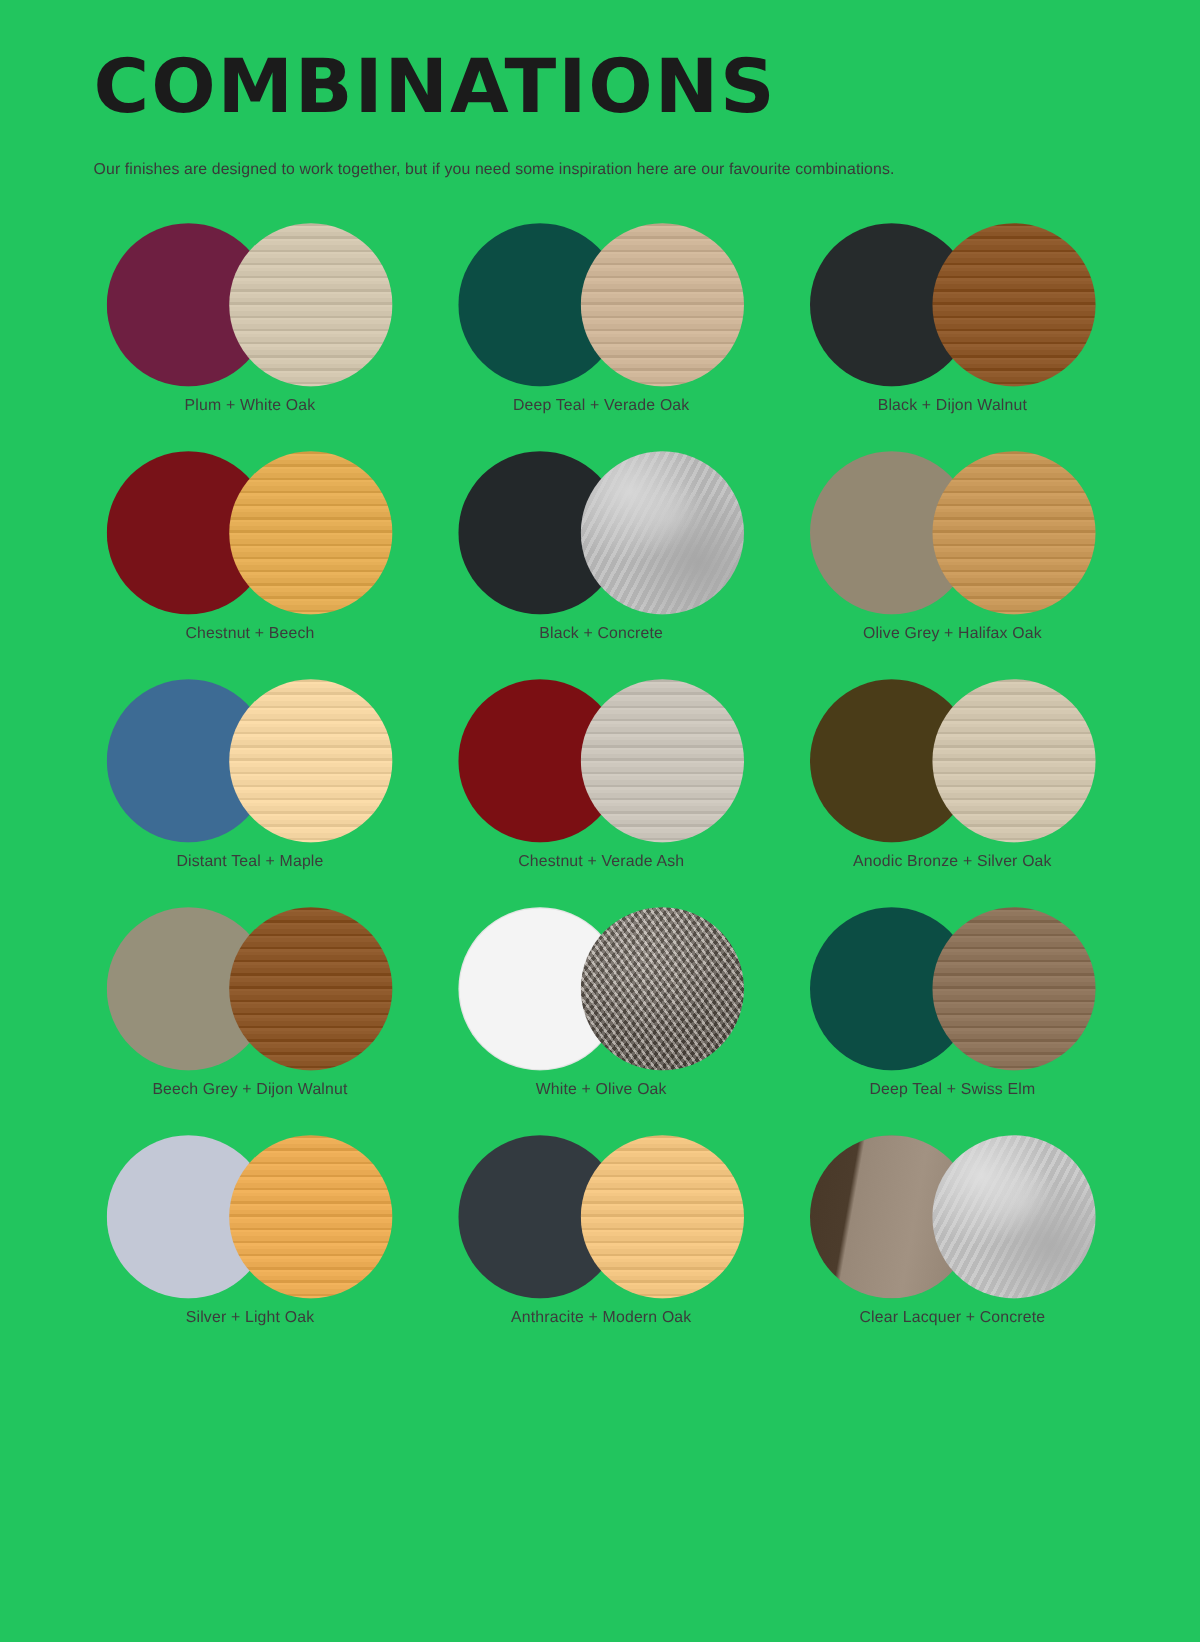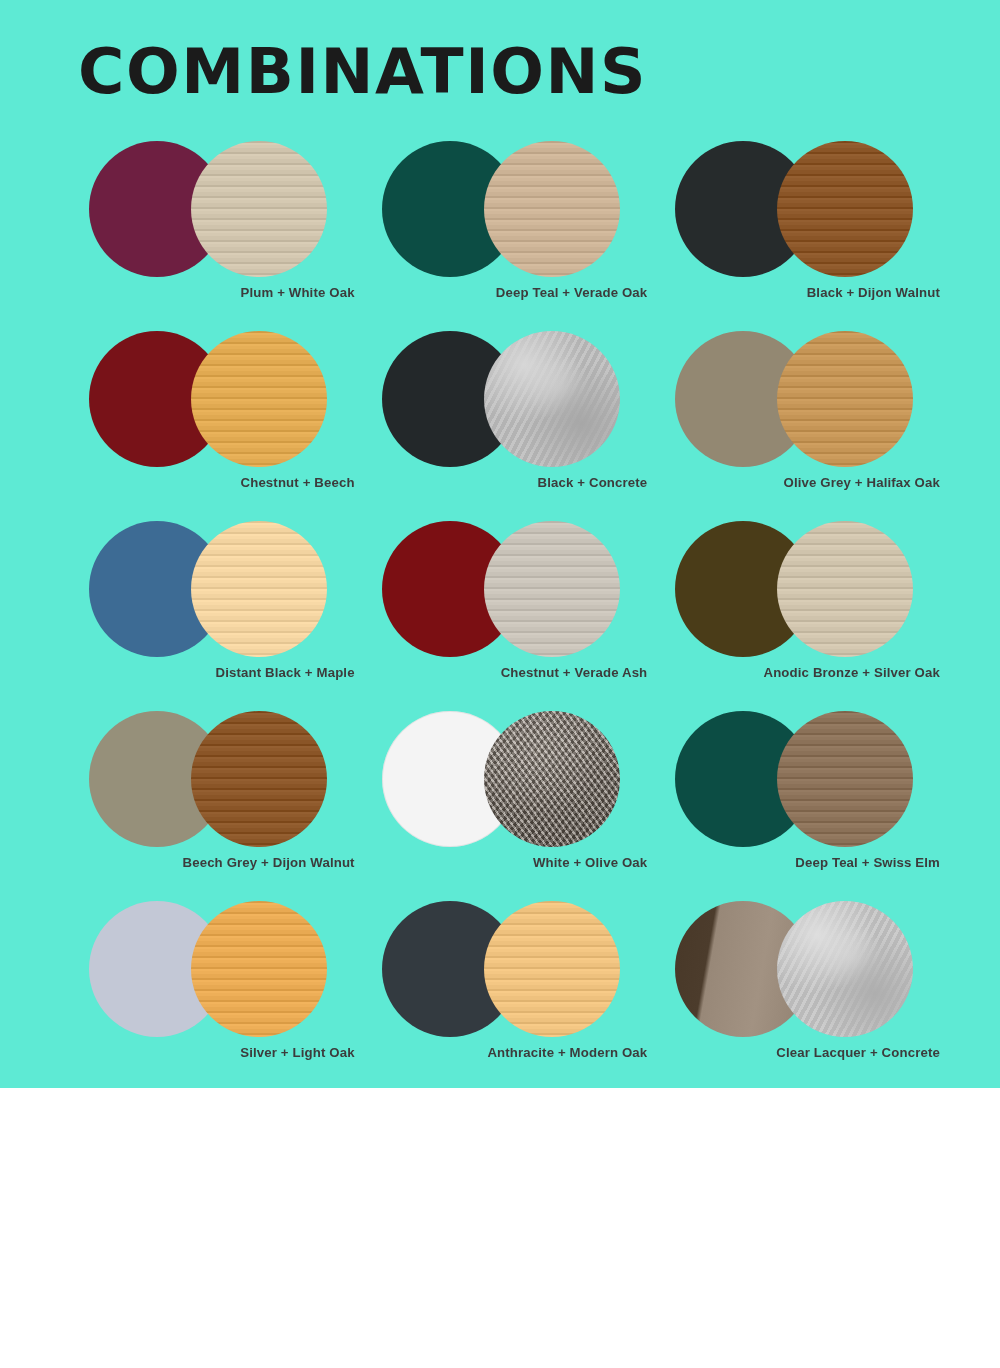--- a/index.html
+++ b/index.html
@@ -12,22 +12,22 @@
 
   body {
     font-family: "Liberation Sans", sans-serif;
     color: #2b2b2b;
     overflow: hidden;
   }
 
   .page {
     position: relative;
     width: 1000px;
-    height: 1088px;
-    background: #5eead4;
+    height: 1368px;
+    background: #22c55e;
     padding: 0;
   }
 
   
   .header { padding: 42px 0 0 78px; }
 
   .page-title {
     font-family: "DejaVu Sans", sans-serif;
     font-size: 62px;
     line-height: 0.98;
@@ -85,35 +85,36 @@
   .disc.left  { left: 0;   z-index: 1; }
   .disc.right { right: 0;  z-index: 2; }
 
   .disc.outlined { box-shadow: inset 0 0 0 1px #e3e3e3; }
 
   .combo-label {
     position: absolute;
     top: 146px;
     left: 0;
     right: 0;
-    text-align: right;
+    text-align: center;
     font-size: 13.2px;
     letter-spacing: 0.15px;
     color: #3c3c3c;
-    font-weight: 700;
+    font-weight: 400;
     white-space: nowrap;
   }
 </style>
 </head>
 <body>
 
 <div class="page">
 
   <div class="header">
     <h1 class="page-title">COMBINATIONS</h1>
+    <p class="page-subtitle">Our finishes are designed to work together, but if you need some inspiration here are our favourite combinations.</p>
   </div>
 
   <div class="grid">
       <div class="combo">
         <div class="swatch-pair">
           <div class="disc left" title="Plum" style="background-color: rgb(110, 31, 65); background-image: linear-gradient(rgb(110, 31, 65), rgb(110, 31, 65));"></div>
           <div class="disc right" title="White Oak" style="background-color: rgb(207, 195, 172); background-image: repeating-linear-gradient(0deg, rgb(217, 205, 182) 0px, rgb(217, 205, 182) 2px, rgb(193, 181, 158) 2px, rgb(193, 181, 158) 4px, rgb(207, 195, 172) 4px, rgb(207, 195, 172) 8px, rgb(213, 201, 178) 8px, rgb(213, 201, 178) 11px), linear-gradient(90deg, rgb(189, 177, 154) 0%, rgb(221, 209, 186) 35%, rgb(211, 199, 176) 70%, rgb(195, 183, 160) 100%);"></div>
         </div>
         <div class="combo-label">Plum + White Oak</div>
       </div>
@@ -150,21 +151,21 @@
           <div class="disc left" title="Olive Grey" style="background-color: rgb(147, 136, 114); background-image: linear-gradient(rgb(147, 136, 114), rgb(147, 136, 114));"></div>
           <div class="disc right" title="Halifax Oak" style="background-color: rgb(197, 149, 86); background-image: repeating-linear-gradient(0deg, rgb(207, 159, 96) 0px, rgb(207, 159, 96) 2px, rgb(183, 135, 72) 2px, rgb(183, 135, 72) 4px, rgb(197, 149, 86) 4px, rgb(197, 149, 86) 8px, rgb(203, 155, 92) 8px, rgb(203, 155, 92) 11px), linear-gradient(90deg, rgb(179, 131, 68) 0%, rgb(211, 163, 100) 35%, rgb(201, 153, 90) 70%, rgb(185, 137, 74) 100%);"></div>
         </div>
         <div class="combo-label">Olive Grey + Halifax Oak</div>
       </div>
       <div class="combo">
         <div class="swatch-pair">
           <div class="disc left" title="Distant Blue" style="background-color: rgb(61, 107, 148); background-image: linear-gradient(rgb(61, 107, 148), rgb(61, 107, 148));"></div>
           <div class="disc right" title="Maple" style="background-color: rgb(242, 211, 160); background-image: repeating-linear-gradient(0deg, rgb(252, 221, 170) 0px, rgb(252, 221, 170) 2px, rgb(228, 197, 146) 2px, rgb(228, 197, 146) 4px, rgb(242, 211, 160) 4px, rgb(242, 211, 160) 8px, rgb(248, 217, 166) 8px, rgb(248, 217, 166) 11px), linear-gradient(90deg, rgb(224, 193, 142) 0%, rgb(255, 225, 174) 35%, rgb(246, 215, 164) 70%, rgb(230, 199, 148) 100%);"></div>
         </div>
-        <div class="combo-label">Distant Black + Maple</div>
+        <div class="combo-label">Distant Teal + Maple</div>
       </div>
       <div class="combo">
         <div class="swatch-pair">
           <div class="disc left" title="Chestnut" style="background-color: rgb(123, 15, 19); background-image: linear-gradient(rgb(123, 15, 19), rgb(123, 15, 19));"></div>
           <div class="disc right" title="Classic Ash" style="background-color: rgb(200, 194, 184); background-image: repeating-linear-gradient(0deg, rgb(210, 204, 194) 0px, rgb(210, 204, 194) 2px, rgb(186, 180, 170) 2px, rgb(186, 180, 170) 4px, rgb(200, 194, 184) 4px, rgb(200, 194, 184) 8px, rgb(206, 200, 190) 8px, rgb(206, 200, 190) 11px), linear-gradient(90deg, rgb(182, 176, 166) 0%, rgb(214, 208, 198) 35%, rgb(204, 198, 188) 70%, rgb(188, 182, 172) 100%);"></div>
         </div>
         <div class="combo-label">Chestnut + Verade Ash</div>
       </div>
       <div class="combo">
         <div class="swatch-pair">

